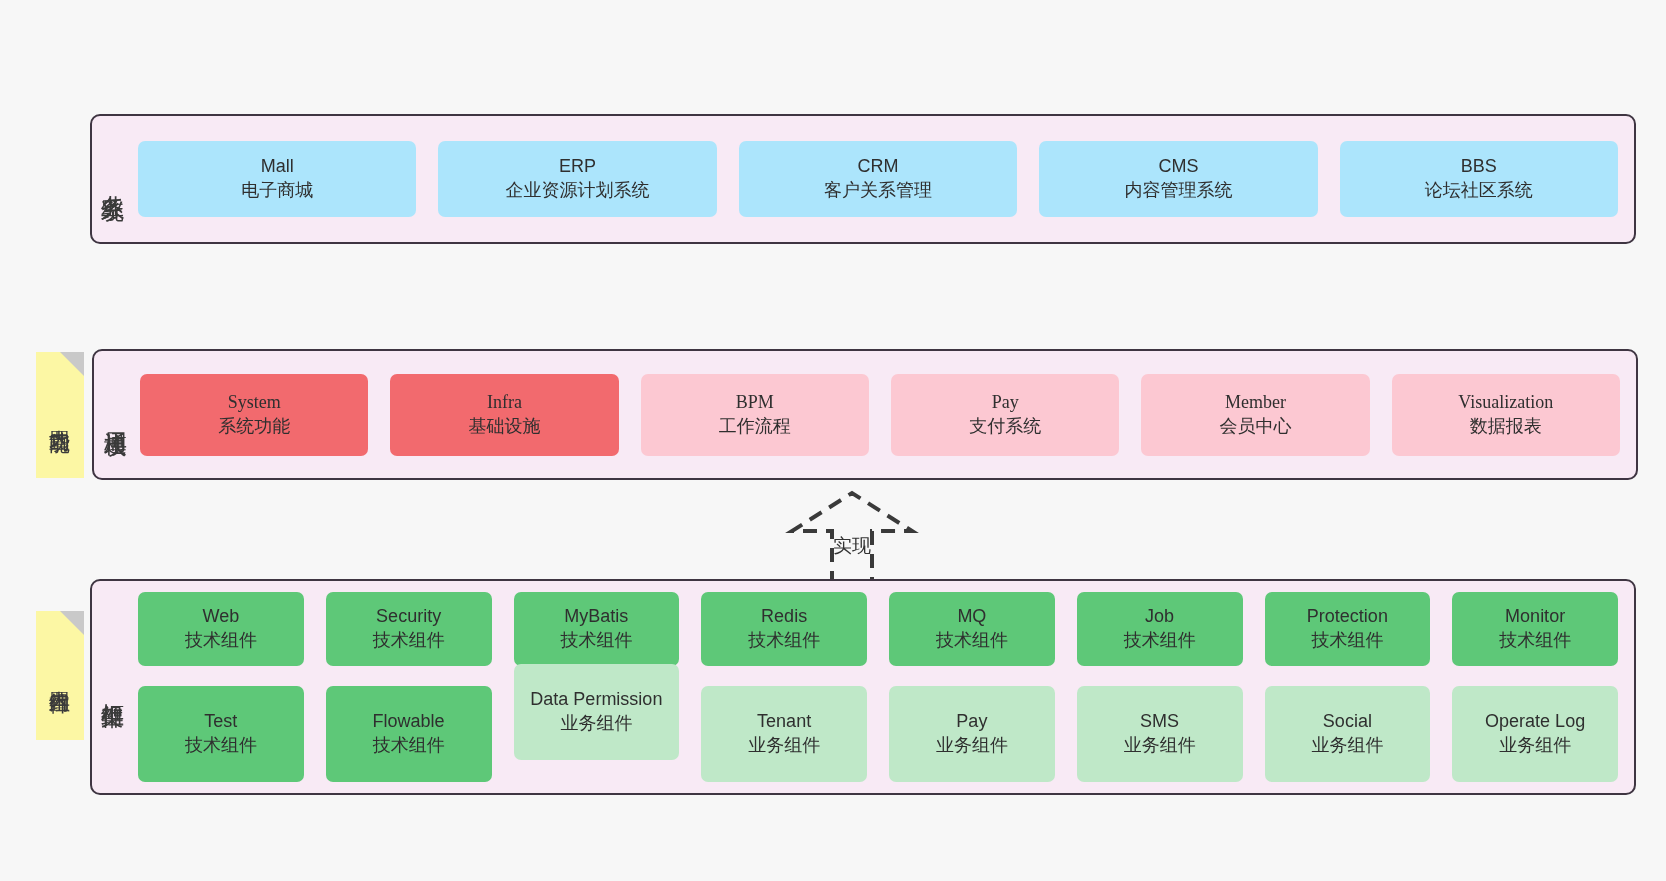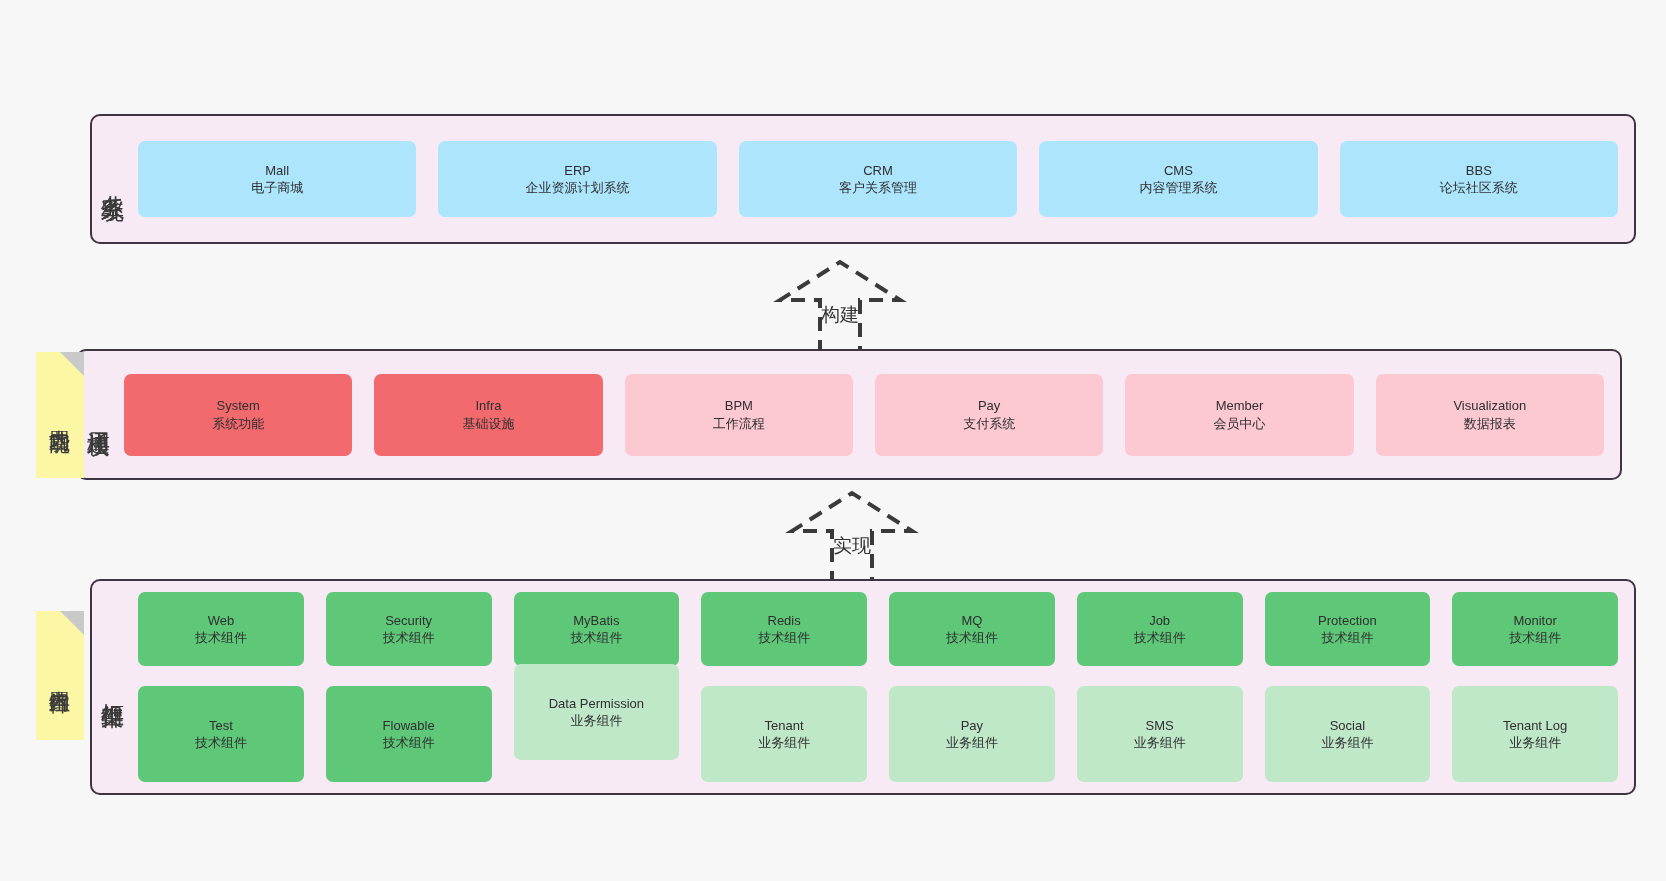--- a/index.html
+++ b/index.html
@@ -64,21 +64,21 @@
 
   
   .node {
     flex: 1 1 0;
     border-radius: 7px;
     display: flex;
     flex-direction: column;
     align-items: center;
     justify-content: center;
     text-align: center;
-    font-size: 13px;
+    font-size: 18px;
     line-height: 1.33;
     color: #2f2f2f;
     box-sizing: border-box;
     padding: 6px 4px;
   }
   .node .n-title { white-space: nowrap; }
   .node .n-sub   { white-space: nowrap; }
   .node.wrap .n-title { white-space: normal; }
 
   .biz-layer   .node { background: #ace5fc; height: 76px; }
@@ -89,21 +89,21 @@
   .node.lgreen { background: #bfe8c8; }
   .fw-layer .row-a .node { height: 74px; }
   .fw-layer .row-b .node { height: 96px; }
   .fw-layer .row-b .node.tall {
     height: 96px;
     margin-top: -22px;
   }
 
   
   #layer-business  { left: 90px;  top: 114px; width: 1546px; height: 130px; }
-  #layer-modules   { left: 76px;  top: 349px; width: 1546px; height: 131px; }
+  #layer-modules   { left: 92px;  top: 349px; width: 1546px; height: 131px; font-family: Liberation Serif, serif; }
   #layer-framework { left: 90px;  top: 579px; width: 1546px; height: 216px; }
 
   
   .note {
     position: absolute;
     width: 48px;
     background: #fcf7a4;
     color: #3a3a3a;
     font-size: 21px;
     line-height: 1.2;
@@ -173,26 +173,20 @@
           <span class="n-sub">内容管理系统</span>
         </div>
         <div class="node">
           <span class="n-title">BBS</span>
           <span class="n-sub">论坛社区系统</span>
         </div>
       </div>
     </div>
   </div>
 
-  <div class="arrow" id="arrow-build">
-    <svg width="160" height="96" viewBox="0 0 160 96" fill="none" aria-hidden="true">
-      <path d="M 60 96 L 60 42 L 20 42 L 80 4 L 140 42 L 100 42 L 100 96" stroke="#3a3a3a" stroke-width="4" stroke-dasharray="14 9" fill="none" stroke-linecap="butt" stroke-linejoin="miter"></path>
-    </svg>
-    <span class="arrow-label">构建</span>
-  </div>
 
   <div class="layer mod-layer" id="layer-modules">
     <div class="layer-title">通用模块</div>
     <div class="layer-body">
       <div class="row">
         <div class="node red">
           <span class="n-title">System</span>
           <span class="n-sub">系统功能</span>
         </div>
         <div class="node red">
@@ -288,21 +282,21 @@
         </div>
         <div class="node lgreen">
           <span class="n-title">SMS</span>
           <span class="n-sub">业务组件</span>
         </div>
         <div class="node lgreen">
           <span class="n-title">Social</span>
           <span class="n-sub">业务组件</span>
         </div>
         <div class="node lgreen">
-          <span class="n-title">Tenant Log</span>
+          <span class="n-title">Operate Log</span>
           <span class="n-sub">业务组件</span>
         </div>
       </div>
 
     </div>
   </div>
 
   <div class="note" id="note-functions">
     <span class="fold"></span>
     <span>内置功能</span>

